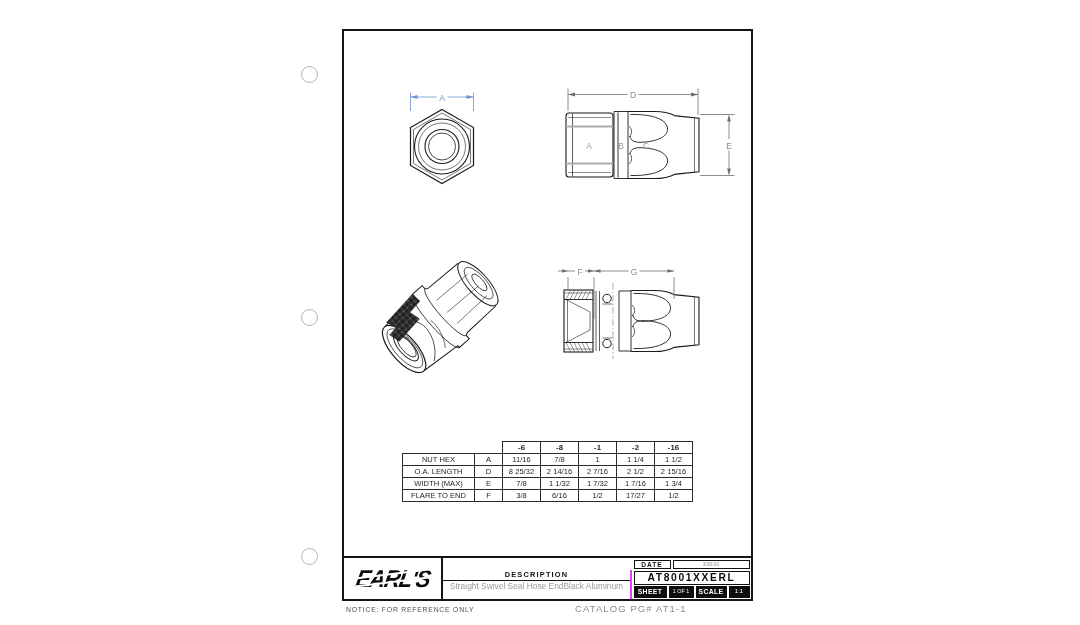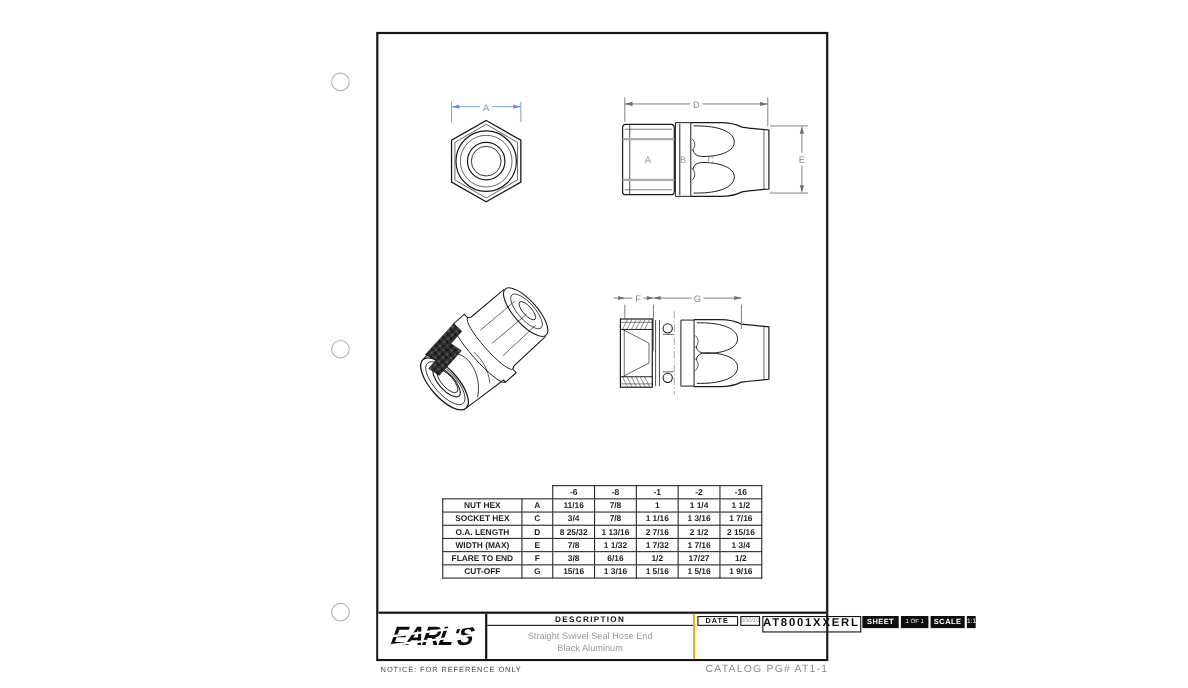--- a/index.html
+++ b/index.html
@@ -6,52 +6,52 @@
   .stage{position:relative;width:1080px;height:625px;background:#fff;overflow:hidden;
          font-family:"Liberation Sans",sans-serif;}
   
   .hole{position:absolute;width:15px;height:15px;border:1.3px solid #b2b2b2;border-radius:50%;background:#fff;}
   
   .sheet{position:absolute;left:342px;top:29px;width:407px;height:568px;border:2.6px solid #161616;background:#fff;}
   .sheet svg.drawing{position:absolute;left:0;top:0;}
   
   .dimtable{position:absolute;left:58px;top:410px;border-collapse:collapse;color:#1e1e1e;}
   .dimtable td,.dimtable th{border:1px solid #2a2a2a;height:11px;text-align:center;
-        padding:0 1px;line-height:1;font-size:7.6px;font-weight:bold;}
+        padding:0 1px;line-height:1;font-size:7.6px;font-weight:normal;}
   .dimtable th{font-weight:bold;font-size:7.8px;}
   .dimtable .blank{border:none;}
   
   .titleblock{position:absolute;left:0;right:0;bottom:0;height:41px;border-top:2.2px solid #141414;
         display:flex;background:#fff;}
   .tb-logo{width:97px;border-right:2px solid #141414;position:relative;display:flex;
         align-items:center;justify-content:center;overflow:hidden;}
   .logo-text{font-style:italic;font-weight:900;font-size:22px;letter-spacing:-1px;color:#0b0b0b;
         transform:skewX(-10deg) scaleY(1.1);}
   .logo-stripe{position:absolute;height:2px;width:74px;background:#fff;left:11px;transform:rotate(-7deg);}
-  .tb-desc{flex:1;border-right:2px solid #eab308;display:flex;flex-direction:column;}
+  .tb-desc{flex:1;border-right:2px solid #d946ef;display:flex;flex-direction:column;margin-top:12px;}
   .tb-desc-head{height:10px;border-bottom:1.6px solid #141414;font-size:7.4px;font-weight:bold;
         text-align:center;letter-spacing:1.2px;line-height:10px;color:#111;}
-  .tb-desc-body{flex:1;display:flex;flex-direction:column;justify-content:center;text-align:center;
+  .tb-desc-body{flex:1;display:flex;flex-direction:row;justify-content:center;
         color:#9a9a9a;font-size:8.4px;line-height:1.3;}
-  .tb-right{width:116px;display:flex;padding:1.5px;gap:1.5px;}
+  .tb-right{width:116px;display:flex;flex-direction:column;padding:1.5px;gap:1.5px;}
   .tb-row1{height:9.5px;display:flex;gap:2px;}
   .date-label{border:1.6px solid #111;width:35px;font-size:6.6px;font-weight:bold;text-align:center;
         letter-spacing:1px;line-height:7.5px;color:#111;}
   .date-value{border:1.6px solid #111;flex:1;font-size:5px;color:#8a8a8a;text-align:center;line-height:7.5px;}
   .tb-row2{height:13.5px;border:1.6px solid #111;font-size:10.3px;letter-spacing:1.6px;text-align:center;
         line-height:12px;color:#0d0d0d;font-weight:600;}
   .tb-row3{height:11.5px;display:flex;gap:2px;}
   .chip{background:#0d0d0d;color:#fff;text-align:center;line-height:11.5px;}
   .chip-sheet{width:33px;font-size:6.8px;font-weight:bold;letter-spacing:.4px;}
   .chip-sheetval{width:25px;font-size:5.4px;}
   .chip-scale{width:31px;font-size:6.8px;font-weight:bold;letter-spacing:.4px;}
   .chip-scaleval{flex:1;font-size:6px;}
   
   .notice{position:absolute;left:346px;top:606px;font-size:6.8px;color:#4c4c4c;letter-spacing:.8px;}
-  .catalog{position:absolute;left:575px;top:603px;width:178px;text-align:right;font-size:9.5px;
+  .catalog{position:absolute;left:575px;top:603px;width:178px;font-size:9.5px;
         color:#8c8c8c;letter-spacing:1.1px;}
 </style>
 </head>
 <body>
 
 <div class="stage">
 
   <div class="hole" style="left:301px;top:66px"></div>
   <div class="hole" style="left:301px;top:309px"></div>
   <div class="hole" style="left:301px;top:548px"></div>
@@ -214,33 +214,24 @@
           <tr>
             <td>NUT HEX</td>
             <td>A</td>
             <td>11/16</td>
             <td>7/8</td>
             <td>1</td>
             <td>1 1/4</td>
             <td>1 1/2</td>
           </tr>
           <tr>
-            <td>SOCKET HEX</td>
-            <td>C</td>
-            <td>3/4</td>
-            <td>7/8</td>
-            <td>1 1/16</td>
-            <td>1 3/16</td>
-            <td>1 7/16</td>
-          </tr>
-          <tr>
             <td>O.A. LENGTH</td>
             <td>D</td>
             <td>8 25/32</td>
-            <td>1 13/16</td>
+            <td>2 14/16</td>
             <td>2 7/16</td>
             <td>2 1/2</td>
             <td>2 15/16</td>
           </tr>
           <tr>
             <td>WIDTH (MAX)</td>
             <td>E</td>
             <td>7/8</td>
             <td>1 1/32</td>
             <td>1 7/32</td>
@@ -248,29 +239,20 @@
             <td>1 3/4</td>
           </tr>
           <tr>
             <td>FLARE TO END</td>
             <td>F</td>
             <td>3/8</td>
             <td>6/16</td>
             <td>1/2</td>
             <td>17/27</td>
             <td>1/2</td>
-          </tr>
-          <tr>
-            <td>CUT-OFF</td>
-            <td>G</td>
-            <td>15/16</td>
-            <td>1 3/16</td>
-            <td>1 5/16</td>
-            <td>1 5/16</td>
-            <td>1 9/16</td>
           </tr>
         </tbody>
     </table>
 
     <div class="titleblock">
       <div class="tb-logo">
         <span class="logo-text">EARL'S</span>
         <span class="logo-stripe" style="top:15px"></span>
         <span class="logo-stripe" style="top:23px"></span>
       </div>

